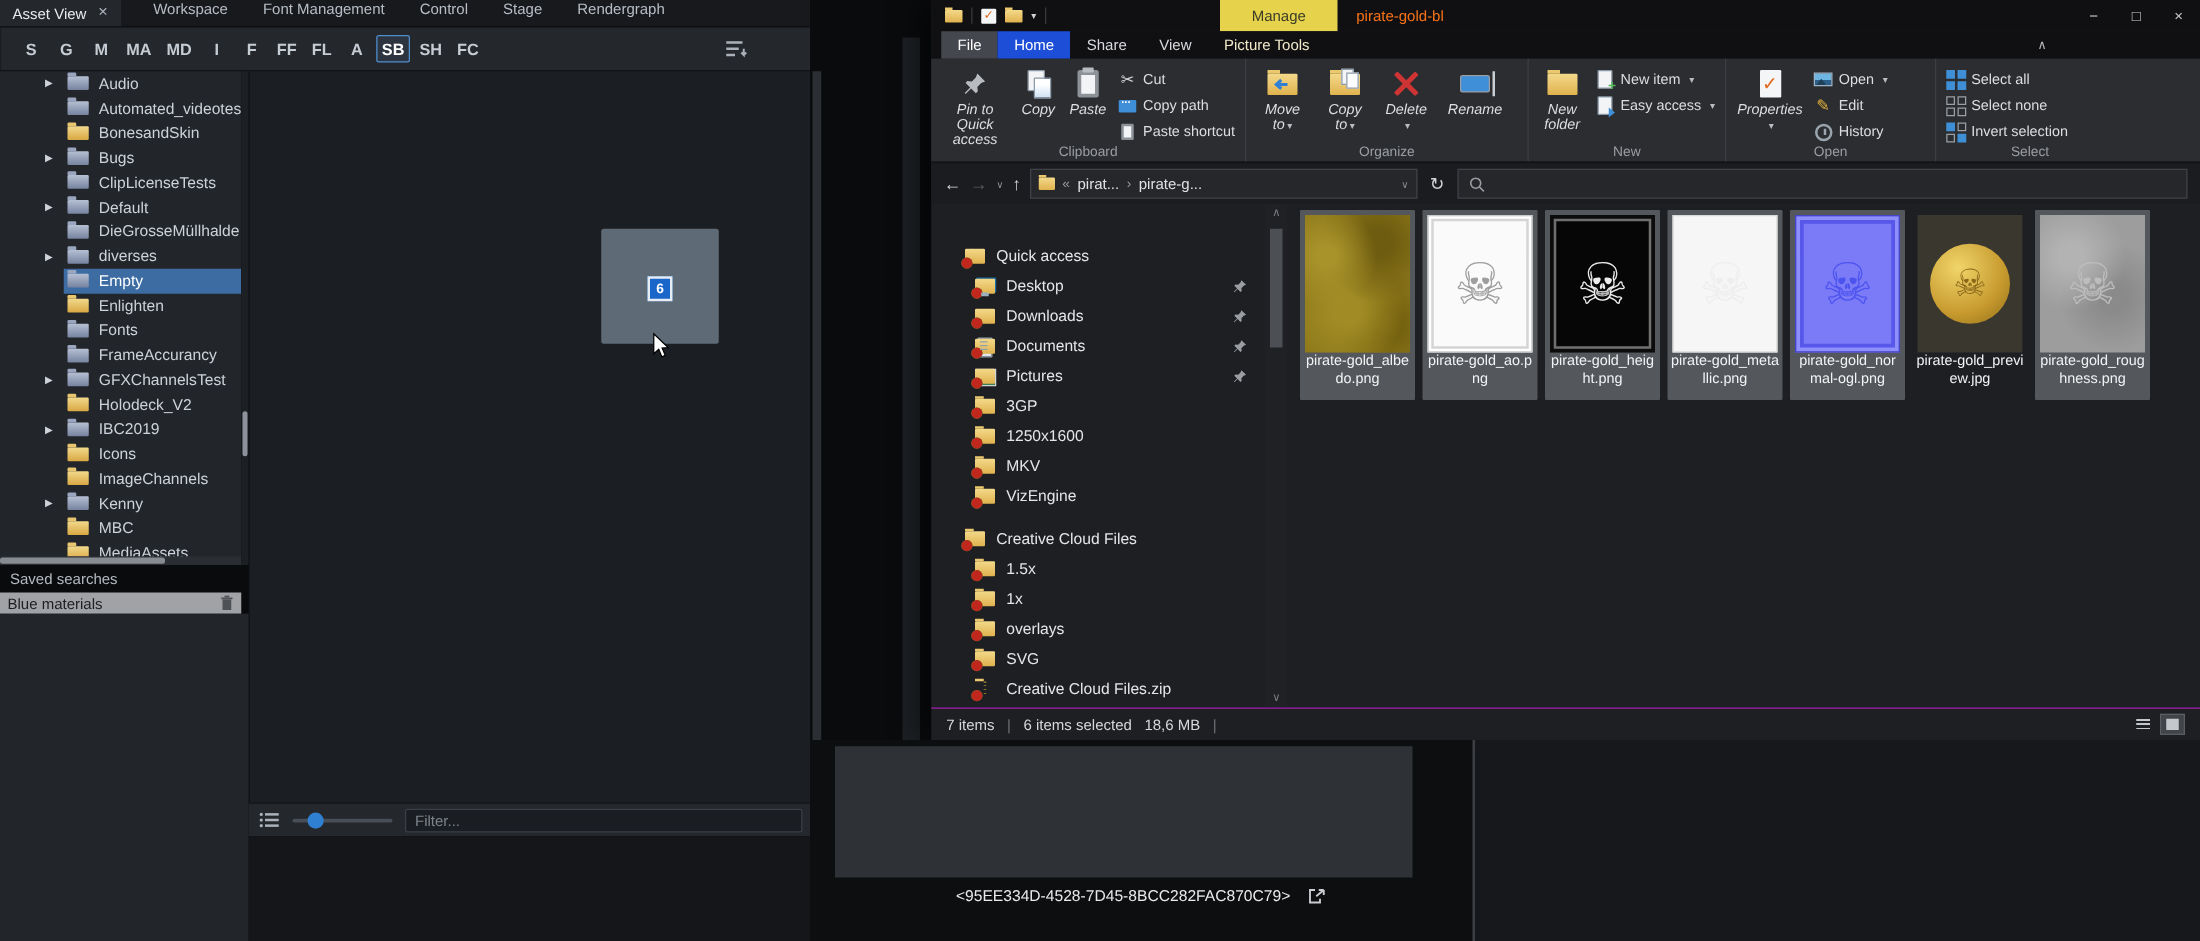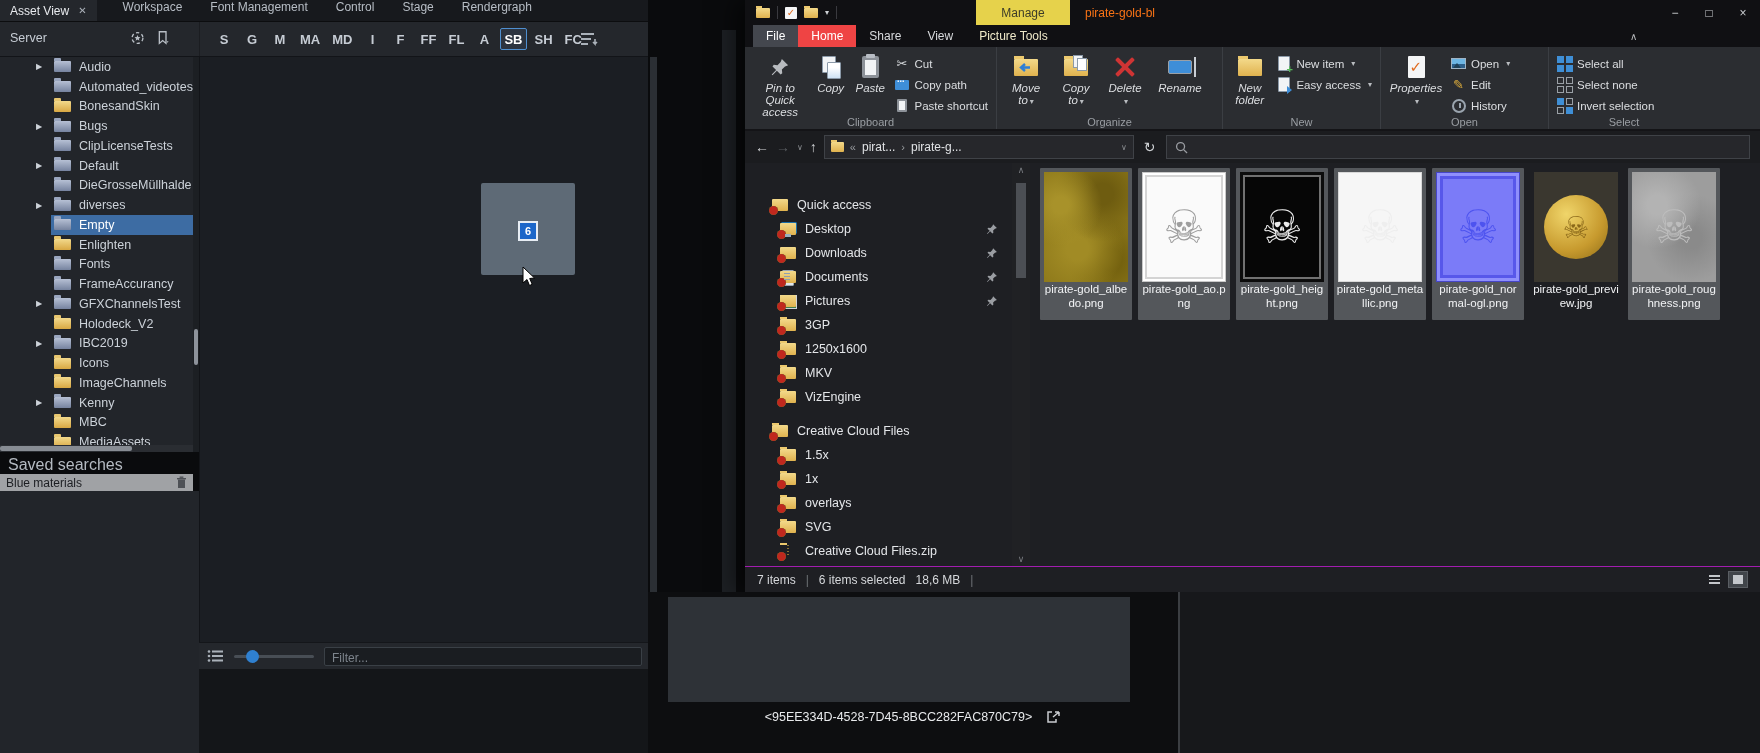--- a/index.html
+++ b/index.html
@@ -33,21 +33,21 @@
   .fold::before{content:"";position:absolute;top:-3px;left:0;width:7px;height:3px;border-radius:1px 1px 0 0;}
   .fold.blue{background:linear-gradient(#b6c0d4,#76839f);}
   .fold.blue::before{background:#9aa6bf;}
   .fold.yellow{background:linear-gradient(#f2d98c,#d8a843);}
   .fold.yellow::before{background:#e7c66f;}
   .vz-hscroll{position:absolute;left:0;top:445px;width:193px;height:7px;background:#2a2d32;}
   .vz-hscroll .thumb{position:absolute;left:0;top:1px;height:5px;width:132px;background:#878c93;border-radius:2px;}
   .vz-vscroll{position:absolute;left:193px;top:57px;width:6px;height:395px;background:#1c1f23;}
   .vz-vscroll .thumb{position:absolute;left:1px;top:272px;width:4px;height:36px;background:#8d929a;border-radius:2px;}
 
-  .vz-savedlabel{position:absolute;left:0;top:456px;width:193px;font-size:16px;color:#b4bac1;padding-left:8px;}
+  .vz-savedlabel{position:absolute;left:0;top:456px;width:193px;font-size:12px;color:#b4bac1;padding-left:8px;}
   .vz-savedrow{position:absolute;left:0;top:474px;width:193px;height:17px;background:#a0a2a5;display:flex;align-items:center;}
   .vz-savedrow .sstext{font-size:12px;color:#1c1e22;padding-left:6px;flex:1;}
   .vz-leftbottom{position:absolute;left:0;top:491px;width:199px;height:262px;background:#22252a;}
 
   .vz-canvas{position:absolute;left:199px;top:57px;width:449px;height:585px;background:#1b1e23;border-left:1px solid #121418;}
   .dragghost{position:absolute;left:281px;top:126px;width:94px;height:92px;background:rgba(104,117,130,0.88);border-radius:2px;}
   .dragbadge{position:absolute;left:318px;top:164px;width:20px;height:20px;background:#1b66c9;border:2px solid #e7edf4;color:#fff;font-size:11px;font-weight:bold;display:flex;align-items:center;justify-content:center;}
   .cursor{position:absolute;left:322px;top:209px;}
 
   .vz-bottombar{position:absolute;left:199px;top:642px;width:449px;height:27px;background:#24272c;border-top:1px solid #14161a;display:flex;align-items:center;}
@@ -75,21 +75,21 @@
   .qcheck{position:relative;width:12px;height:12px;background:#f4f5f6;border-radius:1px;color:#e06a1f;font-size:10px;font-weight:bold;line-height:12px;text-align:center;}
   .qdd{color:#cfd2d6;font-size:8px;}
   .exp-manage{position:absolute;left:231px;top:0;width:94px;height:25px;background:#e6d24b;color:#3c3c28;font-size:12px;display:flex;align-items:center;justify-content:center;}
   .exp-titletext{position:absolute;left:340px;top:0;height:25px;display:flex;align-items:center;color:#f97316;font-size:12px;}
   .winctl{position:absolute;right:0;top:0;height:25px;display:flex;}
   .winbtn{width:34px;height:25px;display:flex;align-items:center;justify-content:center;color:#c9ccd0;font-size:12px;}
 
   .exp-tabs{position:absolute;left:0;top:25px;width:100%;height:22px;background:#101013;display:flex;align-items:stretch;padding-left:8px;}
   .etab{display:flex;align-items:center;padding:0 13px;font-size:12px;color:#d8dadd;}
   .etab.file{background:#44474e;color:#fff;}
-  .etab.active{background:#ef4444;color:#fff;}
+  .etab.active{background:#1d4ed8;color:#fff;}
   .etab.tools{color:#efe9c9;}
   .ribcollapse{position:absolute;left:885px;top:25px;height:22px;display:flex;align-items:center;color:#b8babd;font-size:10px;}
 
   .exp-ribbon{position:absolute;left:0;top:47px;width:100%;height:84px;background:#2b2d31;border-bottom:2px solid #141417;display:flex;}
   .rgroup{position:relative;flex:none;border-right:1px solid #3b3e43;padding:3px 4px 14px 4px;display:flex;align-items:flex-start;}
   .glabel{position:absolute;bottom:1px;left:0;right:0;text-align:center;font-size:11px;color:#9a9ea3;}
   .bigbtn{display:flex;flex-direction:column;align-items:center;padding:2px 3px;}
   .bigbtn .ric{height:30px;display:flex;align-items:center;justify-content:center;}
   .blabel{font-size:11.5px;line-height:12px;color:#dcdee1;text-align:center;font-style:italic;}
   .dd{font-size:8px;color:#b9bcc0;margin-left:2px;}
@@ -227,31 +227,20 @@
 
     <div class="mitem">Workspace</div>
         <div class="mitem">Font Management</div>
         <div class="mitem">Control</div>
         <div class="mitem">Stage</div>
         <div class="mitem">Rendergraph</div>
       </div>
   </div>
 
   <div class="vz-toolbar">
-    <div class="vz-server">
-      <span class="slabel">Server</span>
-      <svg class="sic" style="left:130px" width="18" height="18" viewBox="0 0 18 18">
-        <circle cx="9" cy="9" r="6.5" fill="none" stroke="#b9bfc6" stroke-width="1.6" stroke-dasharray="4 3"></circle>
-        <path d="M9 5.5l1 2.4 2.6.2-2 1.7.7 2.5L9 10.9l-2.3 1.4.7-2.5-2-1.7 2.6-.2z" fill="#b9bfc6"></path>
-      </svg>
-      <svg class="sic" style="left:156px" width="18" height="18" viewBox="0 0 18 18">
-        <path d="M4 1.5h8v14l-4-3.4-4 3.4z" fill="none" stroke="#b9bfc6" stroke-width="1.6"></path>
-        <path d="M13 13l2 0-1 2z" fill="#b9bfc6"></path>
-      </svg>
-    </div>
     <div class="vz-views">
       <div style="display:flex">
 
       <div class="vbtn">
             <span>S</span>
           </div>
           <div class="vbtn">
             <span>G</span>
           </div>
           <div class="vbtn">

